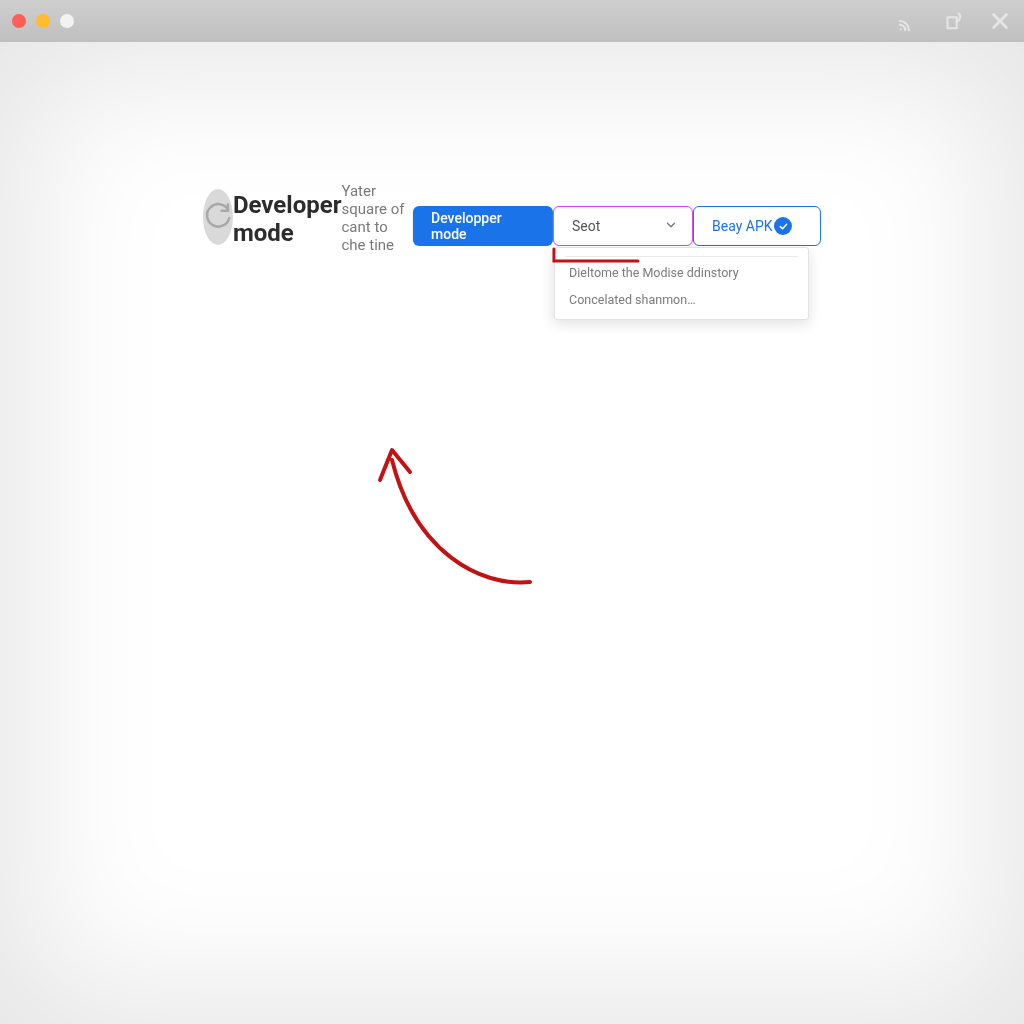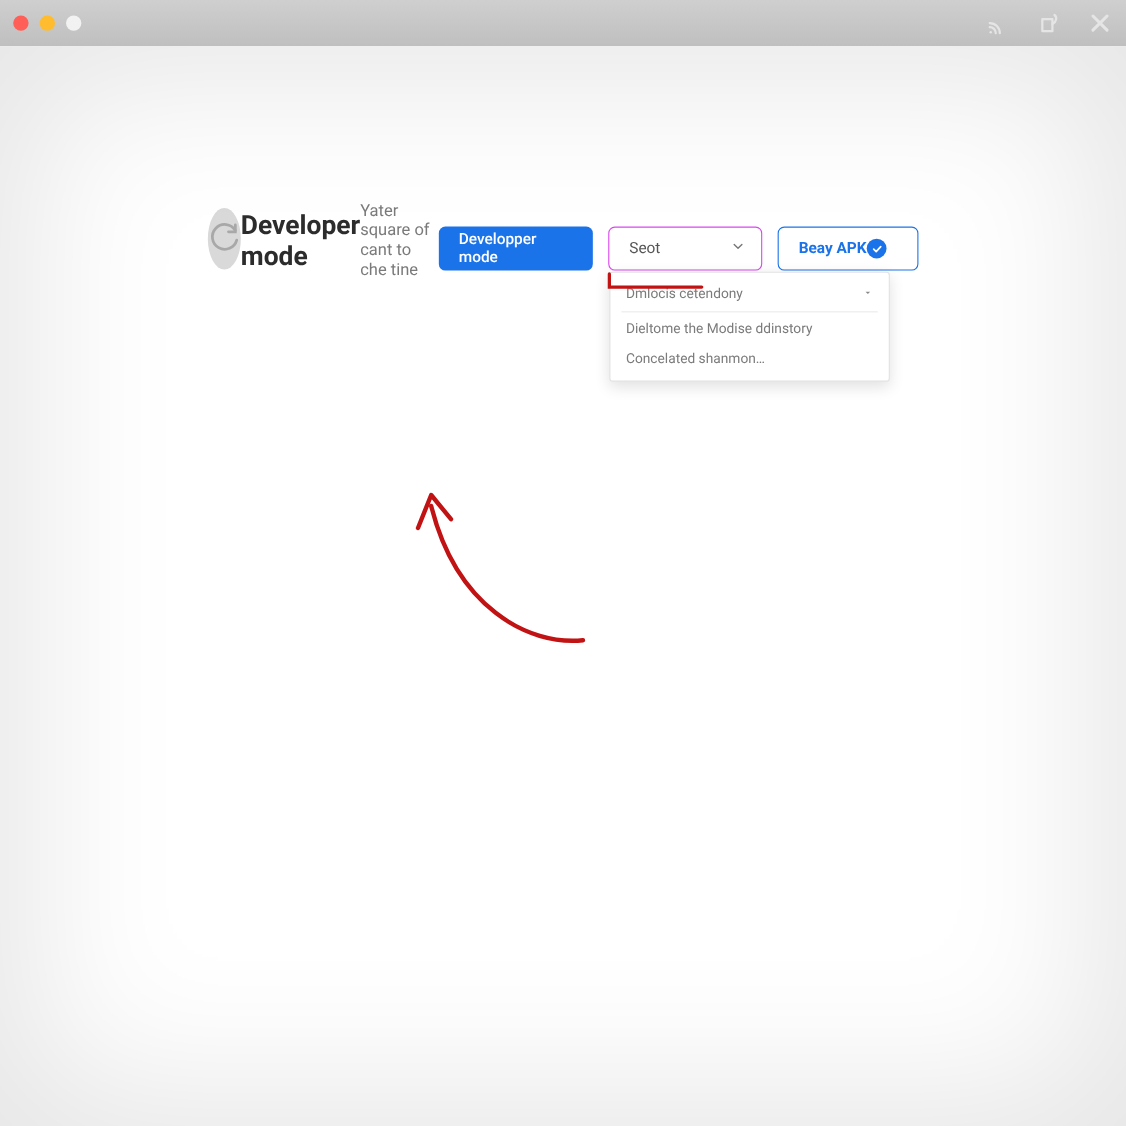--- a/index.html
+++ b/index.html
@@ -85,21 +85,20 @@
       color: #2c2c2c;
       margin-bottom: 14px;
     }
     .hero-sub {
       font-size: 15px;
       color: #7a7a7a;
       margin-bottom: 16px;
     }
     .button-row {
       display: flex;
-      gap: 14px;
       align-items: flex-end;
       position: relative;
     }
     .btn {
       height: 40px;
       border-radius: 6px;
       font-size: 14px;
       display: flex;
       align-items: center;
       justify-content: center;
@@ -118,21 +117,21 @@
       border: 1px solid #d946ef;
       color: #555;
       min-width: 140px;
       justify-content: space-between;
       padding: 0 14px 0 18px;
     }
     .btn-outline {
       background: #fff;
       border: 1.5px solid #1a73e8;
       color: #1a73e8;
-      font-weight: 700;
+      font-weight: 400;
       min-width: 128px;
       justify-content: space-between;
       padding: 0 28px 0 18px;
     }
     .badge-check {
       width: 18px;
       height: 18px;
       border-radius: 50%;
       background: #1a73e8;
       display: flex;
@@ -240,28 +239,20 @@
           <svg width="14" height="14" viewBox="0 0 24 24" fill="none" stroke="#777" stroke-width="2.2" stroke-linecap="round" stroke-linejoin="round">
             <path d="M6 9 L12 15 L18 9"></path>
           </svg>
         </span>
 
         <svg class="annotation-under" width="90" height="20">
           <path d="M2 2 L2 14 L86 14" stroke="#c11313" stroke-width="3" fill="none" stroke-linecap="round"></path>
         </svg>
 
         <div class="dropdown-panel">
-          <div class="dd-item">
-            <span>Dmlocis cetendony</span>
-            <span>
-              <svg width="10" height="10" viewBox="0 0 24 24" fill="#8a8a8a">
-                  <path d="M7 10 L12 15 L17 10 Z"></path>
-                </svg>
-            </span>
-          </div>
           <div class="dd-sep"></div>
           <div class="dd-item">
             <span>Dieltome the Modise ddinstory</span>
           </div>
           <div class="dd-item">
             <span>Concelated shanmon…</span>
           </div>
         </div>
       </div>
 

